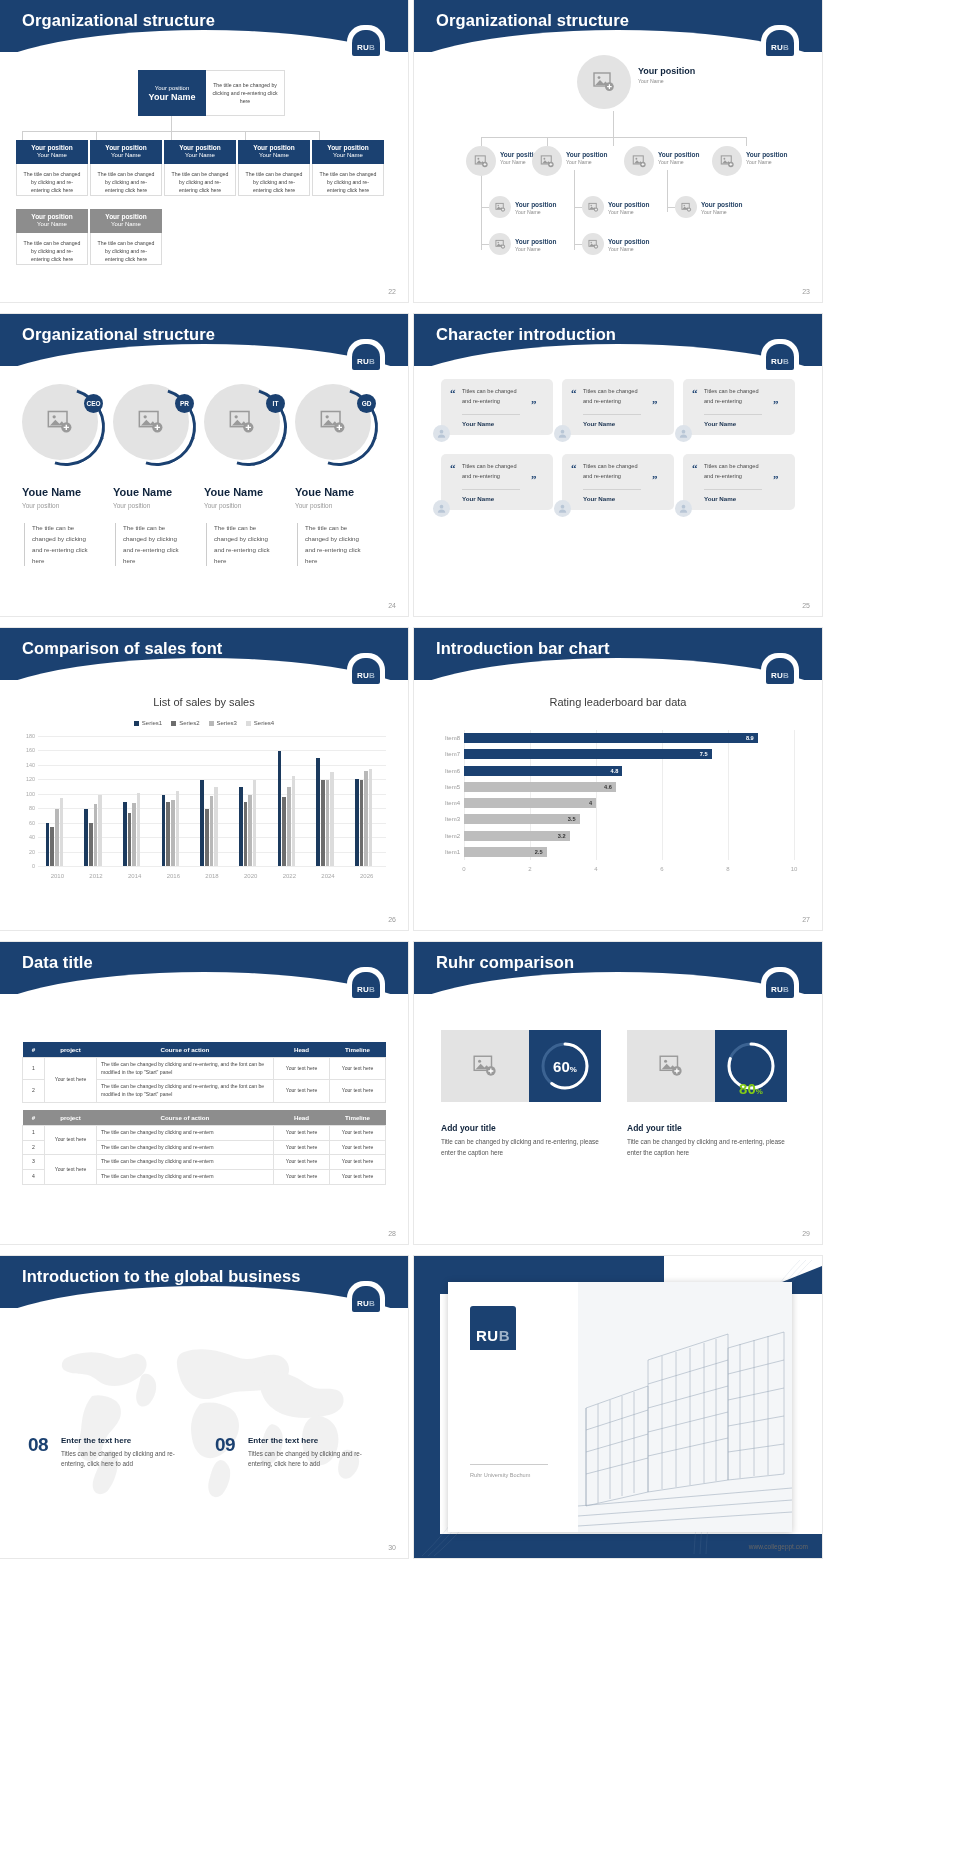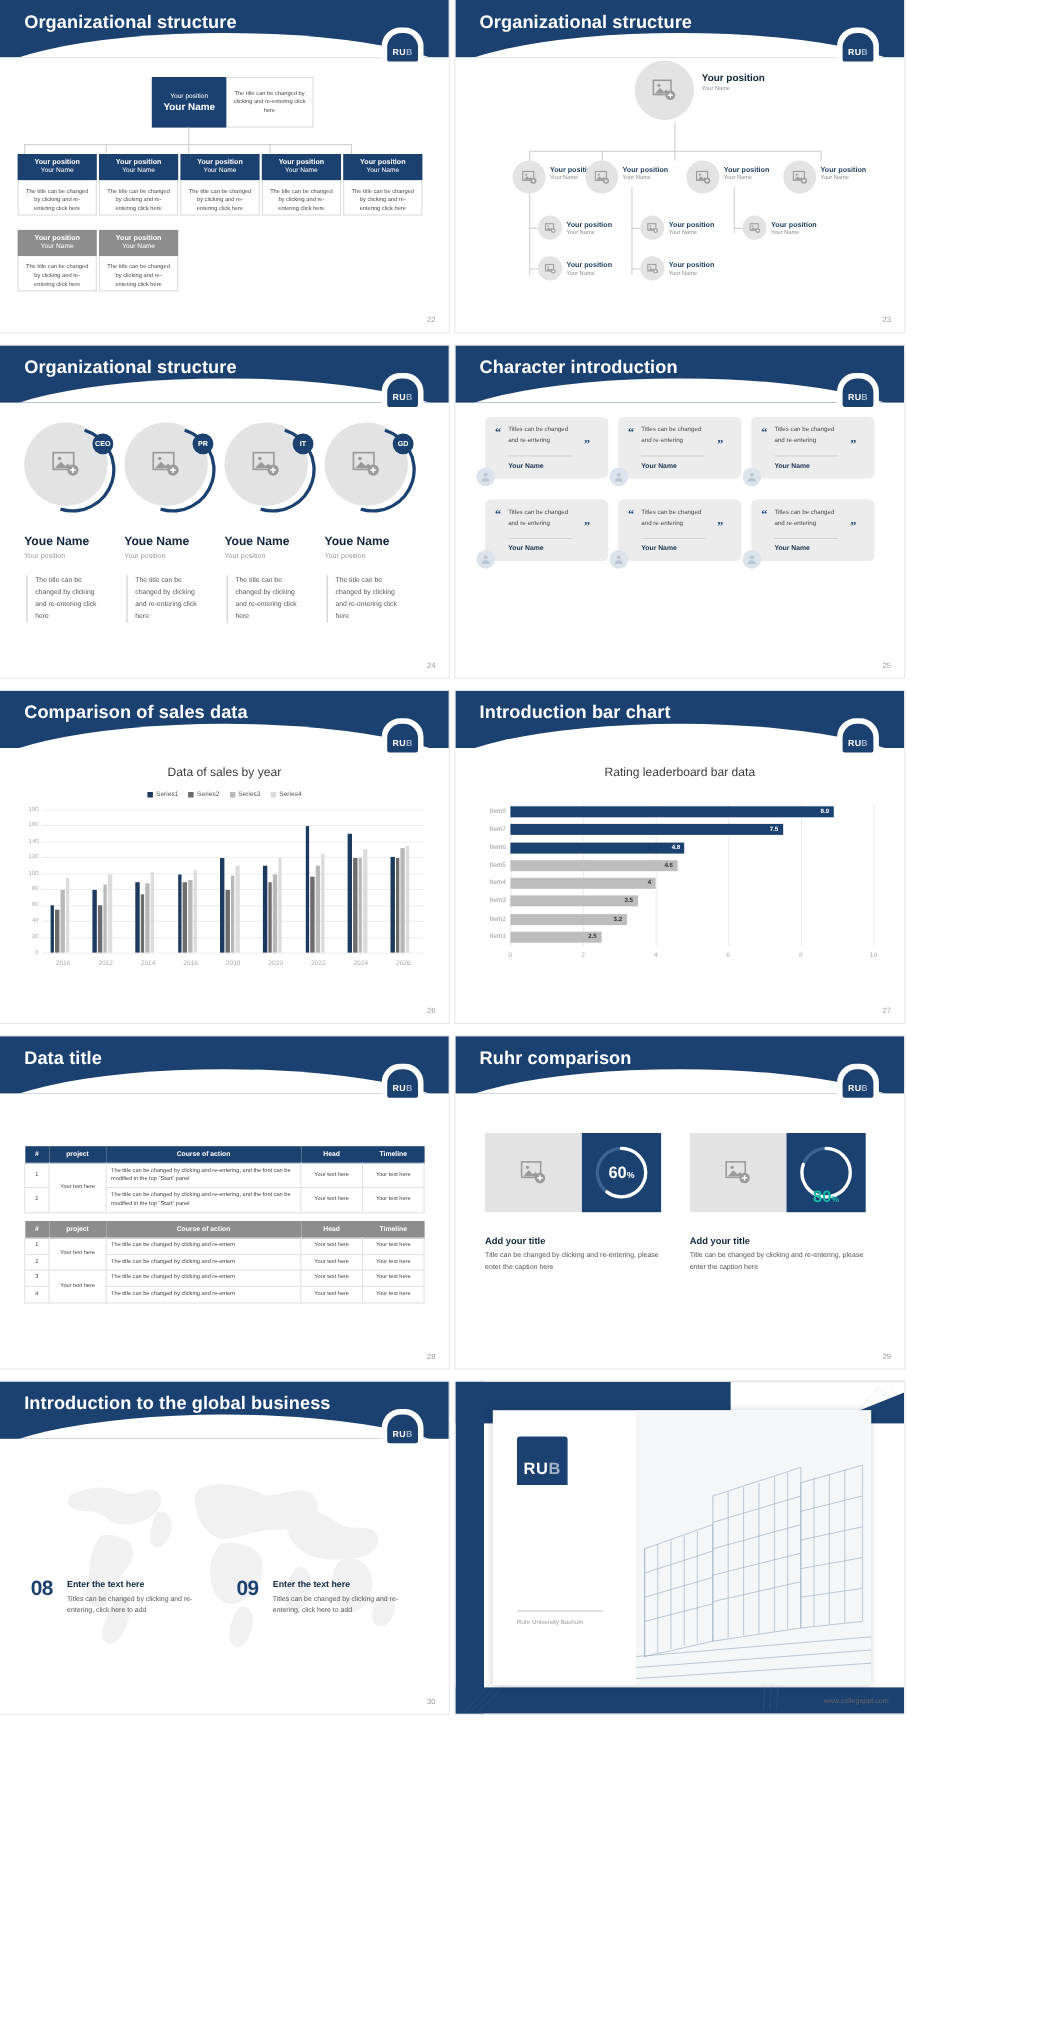--- a/index.html
+++ b/index.html
@@ -553,27 +553,27 @@
         </div>
     </div>
 
     <div class="pgnum">25</div>
   </div>
 
   <div class="slide" style="left:0;top:628px;width:408px;height:302px;">
     <div class="band">
         <div class="curve"></div>
       </div>
-    <div class="slide-title">Comparison of sales data</div>
+    <div class="slide-title">Comparison of sales font</div>
     <div class="rub-halo"></div>
     <div class="rub">
         <span><span>RU</span><span class="b">B</span></span>
       </div>
 
-    <div class="chart-title" style="top:68px;">Data of sales by year</div>
+    <div class="chart-title" style="top:68px;">List of sales by sales</div>
     <div class="legend" id="s26-legend" style="top:92px;">
         <span><i style="background: rgb(27, 58, 94);"></i>Series1</span>
         <span><i style="background: rgb(109, 109, 109);"></i>Series2</span>
         <span><i style="background: rgb(184, 184, 184);"></i>Series3</span>
         <span><i style="background: rgb(220, 220, 220);"></i>Series4</span>
       </div>
     <div class="plot" id="s26-plot" style="left:38px;top:108px;width:348px;height:130px;">
         <div class="gline" style="top: 130px;"></div>
         <div class="ytick" style="top: 130px;">0</div>
         <div class="gline" style="top: 115.556px;"></div>
@@ -858,21 +858,21 @@
             <path d="M3.4 15 L8 10 L11.5 13.4 L13.6 11.4 L16.6 15 Z" fill="#9a9a9a"></path>
             <circle cx="17.4" cy="16.6" r="4.4" fill="#9a9a9a"></circle>
             <path d="M17.4 14.3v4.6M15.1 16.6h4.6" stroke="#fff" stroke-width="1.2"></path>
           </svg>
       </div>
       <div class="dc-pct" style="left:301px;top:88px;width:72px;height:72px;">
         <svg width="56" height="56" viewBox="0 0 56 56">
           <circle cx="28" cy="28" r="22" fill="none" stroke="#3c6392" stroke-width="3"></circle>
           <circle cx="28" cy="28" r="22" fill="none" stroke="#ffffff" stroke-width="3" stroke-dasharray="110.6 138.2" stroke-linecap="round" transform="rotate(-90 28 28)"></circle>
         </svg>
-        <div style="position:absolute;color:#14b8a6;font-size:15px;font-weight:bold;margin-top:44px;">
+        <div style="position:absolute;color:#84cc16;font-size:15px;font-weight:bold;margin-top:44px;">
           <span>80</span><span style="font-size:8px;">%</span>
         </div>
       </div>
       <div class="dc-h" style="left:213px;top:181px;">Add your title</div>
       <div class="dc-p" style="left:213px;top:195px;width:165px;">Title can be changed by clicking and re-entering, please enter the caption here</div>
     </div>
 
     <div class="pgnum">29</div>
   </div>
 

